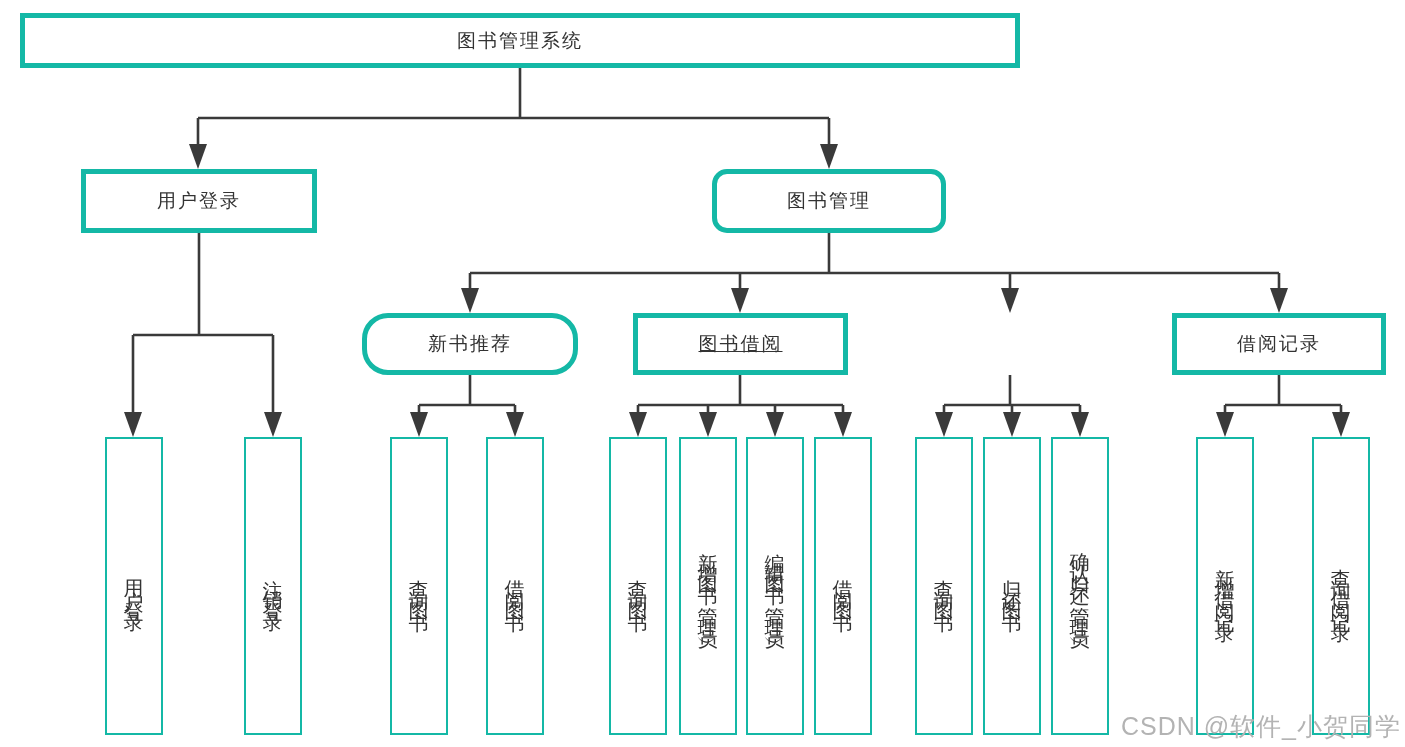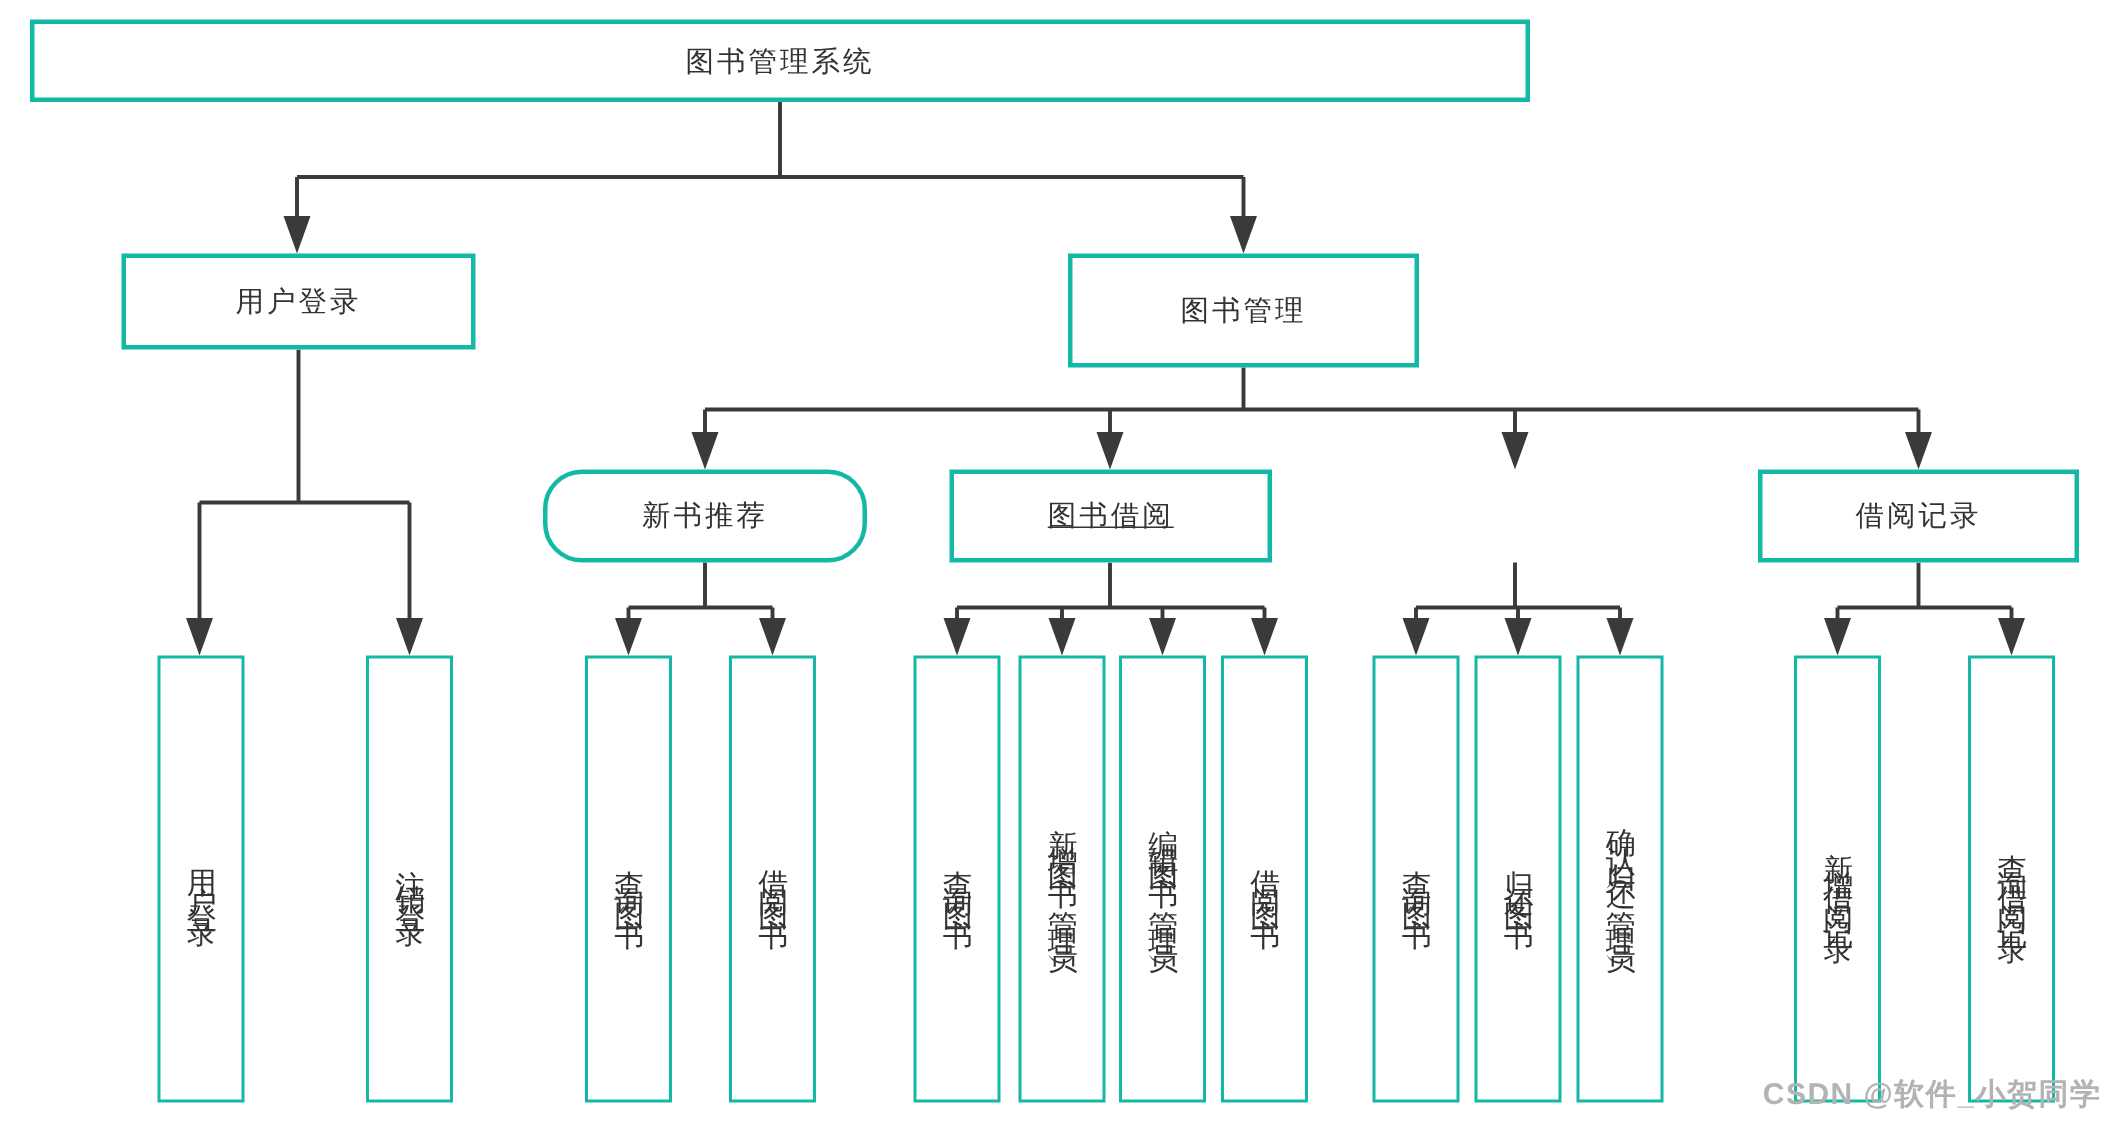--- a/index.html
+++ b/index.html
@@ -3,34 +3,34 @@
 <meta charset="utf-8">
 <style>
   html,body { margin:0; padding:0; background:#ffffff; }
   .canvas {
     position:relative; width:1405px; height:747px; background:#ffffff;
     font-family:"Liberation Sans", sans-serif; overflow:hidden;
   }
   .wires { position:absolute; left:0; top:0; width:1405px; height:747px; }
   .node {
     position:absolute; box-sizing:border-box; background:#ffffff;
-    border:3px solid #14b8a6; color:#333333;
+    border:5px solid #14b8a6; color:#333333;
     display:flex; align-items:center; justify-content:center;
     text-align:center;
   }
   .node.h { font-size:19px; letter-spacing:2px; }
   .node.v { border-width:2.5px; }
   .vlabel {
     writing-mode:vertical-rl; text-orientation:mixed;
     font-size:20px; line-height:1; letter-spacing:11px; color:#333333;
     white-space:nowrap;
   }
   .watermark {
     position:absolute; right:4px; bottom:4px; z-index:5;
-    font-size:20px; color:#b3b3b3; letter-spacing:1px;font-weight:bold;
+    font-size:25px; color:#b3b3b3; letter-spacing:1px;
   }
 </style>
 </head>
 <body>
 
 <div class="canvas">
 
   <svg class="wires" width="1405" height="747" viewBox="0 0 1405 747" stroke="#3a3a3a" stroke-width="2.6" fill="none">
 
     <path d="M520 68 V118 M198 118 H829 M198 118 V150 M829 118 V150"></path>
@@ -66,21 +66,21 @@
       <polygon points="1003,412 1021,412 1012,437"></polygon>
       <polygon points="1071,412 1089,412 1080,437"></polygon>
       <polygon points="1216,412 1234,412 1225,437"></polygon>
       <polygon points="1332,412 1350,412 1341,437"></polygon>
     </g>
   </svg>
 
   <div class="node h" style="left:20px; top:13px; width:1000px; height:55px;">图书管理系统</div>
 
   <div class="node h" style="left:81px; top:169px; width:236px; height:64px;">用户登录</div>
-  <div class="node h" style="left:712px; top:169px; width:234px; height:76px;">图书管理</div>
+  <div class="node h" style="left:712px; top:169px; width:234px; height:64px;border-radius:15px;">图书管理</div>
 
   <div class="node h" style="left:362px; top:313px; width:216px; height:62px;border-radius:26px;">新书推荐</div>
   <div class="node h" style="left:633px; top:313px; width:215px; height:62px;text-decoration:underline;">图书借阅</div>
   <div class="node h" style="left:1172px; top:313px; width:214px; height:62px;">借阅记录</div>
 
   <div class="node v" style="left:105px; top:437px; width:58px; height:298px;">
     <span class="vlabel">用户登录</span>
   </div>
   <div class="node v" style="left:244px; top:437px; width:58px; height:298px;">
     <span class="vlabel">注销登录</span>

